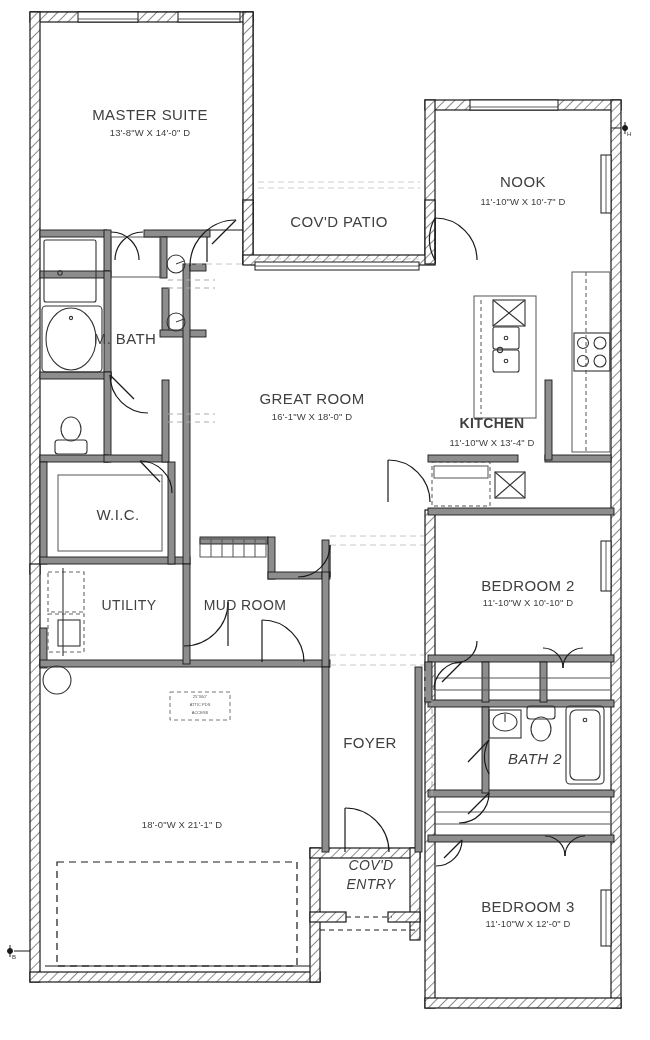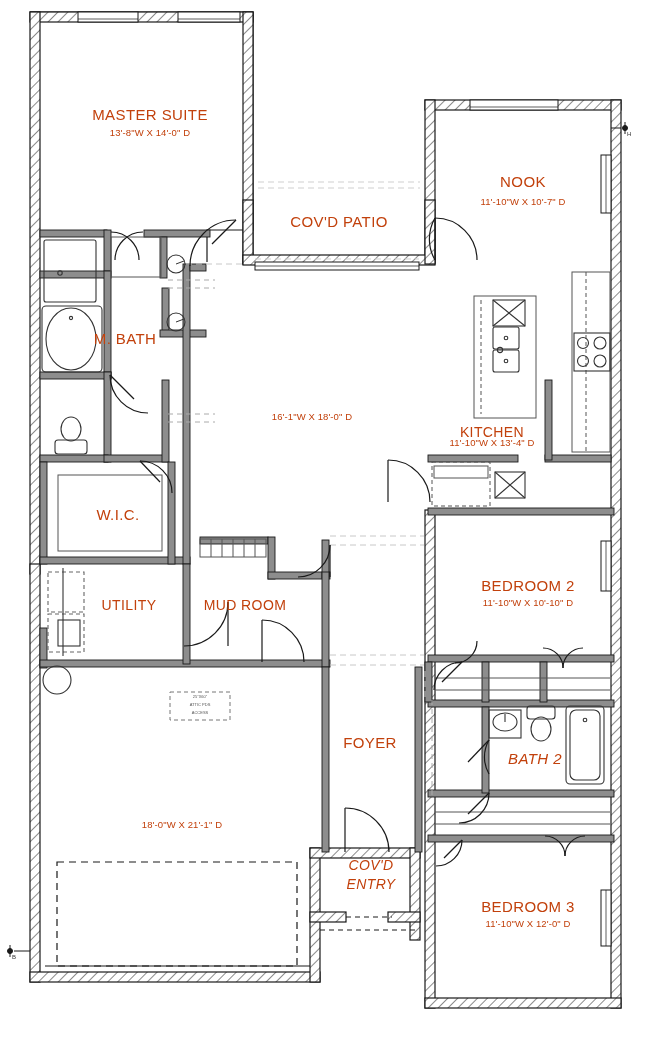--- a/index.html
+++ b/index.html
@@ -1,19 +1,19 @@
 <!DOCTYPE html>
 <html><head>
 <meta charset="utf-8">
 <style>
   html,body{margin:0;padding:0;background:#ffffff;}
   body{font-family:"Liberation Sans", sans-serif;}
   #plan{position:relative;width:650px;height:1040px;background:#ffffff;overflow:hidden;}
   #plan svg{position:absolute;left:0;top:0;}
-  .lbl{position:absolute;text-align:center;color:#c2410c;letter-spacing:0.4px;white-space:nowrap;}
+  .lbl{position:absolute;text-align:center;color:#404040;letter-spacing:0.4px;white-space:nowrap;}
   .rname{font-size:15px;font-weight:400;}
   .rdim{font-size:9.5px;letter-spacing:0.1px;}
   .rname.sm{font-size:14px;}
   .tiny{font-size:4px;letter-spacing:0px;color:#555;}
   .mark{position:absolute;font-size:6px;color:#333;}
 </style>
 </head>
 <body>
 
 <div id="plan">
@@ -306,23 +306,24 @@
 <div class="lbl rname" style="left:0;width:300px;top:106px;">MASTER SUITE</div>
 <div class="lbl rdim" style="left:0;width:300px;top:127px;">13'-8"W X 14'-0" D</div>
 
 <div class="lbl rname" style="left:239px;width:200px;top:213px;">COV'D PATIO</div>
 
 <div class="lbl rname" style="left:423px;width:200px;top:173px;">NOOK</div>
 <div class="lbl rdim" style="left:423px;width:200px;top:196px;">11'-10"W X 10'-7" D</div>
 
 <div class="lbl rname" style="left:65px;width:120px;top:330px;">M. BATH</div>
 
+<div class="lbl rname" style="left:212px;width:200px;top:390px;">GREAT ROOM</div>
 <div class="lbl rdim" style="left:212px;width:200px;top:411px;">16'-1"W X 18'-0" D</div>
 
-<div class="lbl rname sm" style="left:412px;width:160px;top:424px;">KITCHEN</div>
+<div class="lbl rname sm" style="left:412px;width:160px;top:415px;font-weight:bold;">KITCHEN</div>
 <div class="lbl rdim" style="left:412px;width:160px;top:437px;">11'-10"W X 13'-4" D</div>
 
 <div class="lbl rname" style="left:58px;width:120px;top:506px;">W.I.C.</div>
 
 <div class="lbl rname" style="left:428px;width:200px;top:577px;">BEDROOM 2</div>
 <div class="lbl rdim" style="left:428px;width:200px;top:597px;">11'-10"W X 10'-10" D</div>
 
 <div class="lbl rname sm" style="left:69px;width:120px;top:597px;">UTILITY</div>
 <div class="lbl rname sm" style="left:175px;width:140px;top:597px;">MUD ROOM</div>
 

